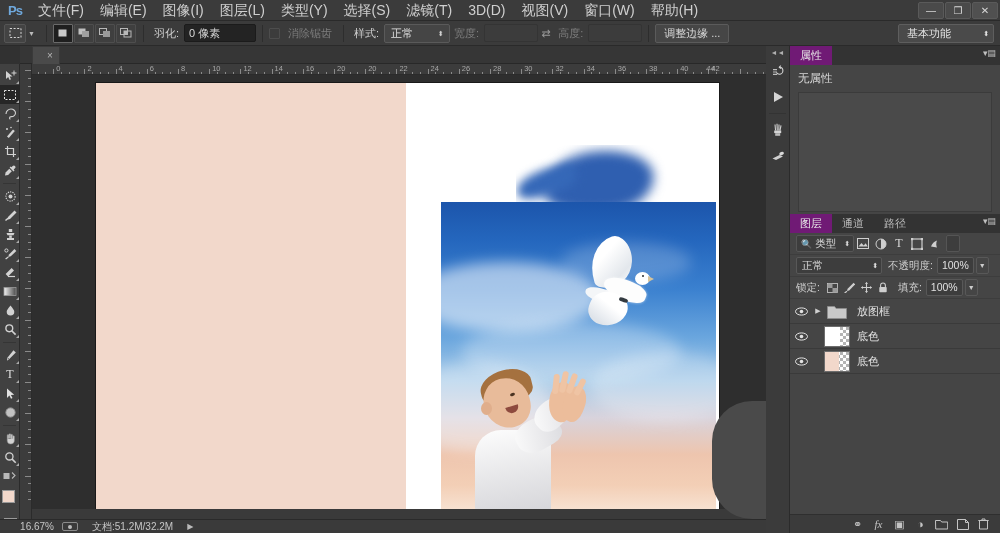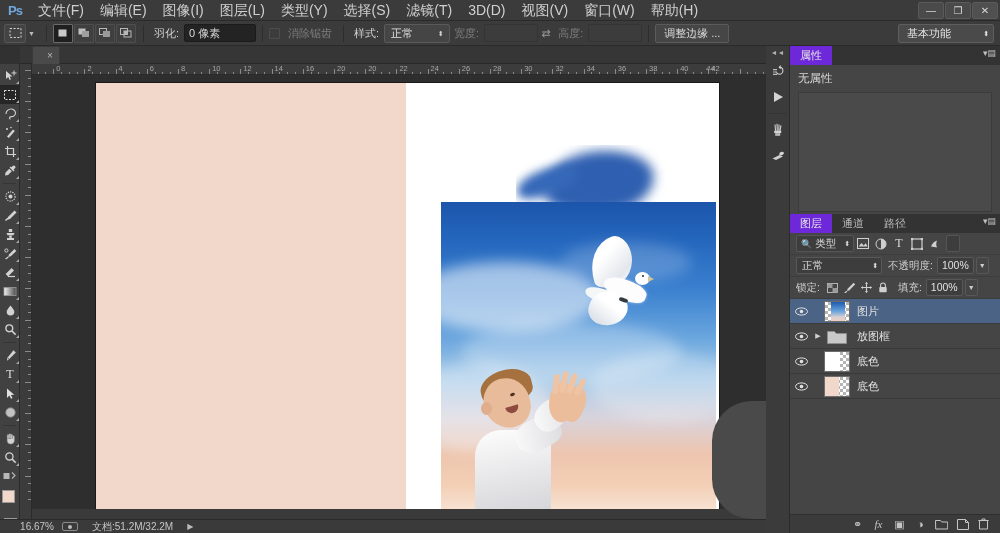--- a/index.html
+++ b/index.html
@@ -344,21 +344,21 @@
   
   .panel-props { position:relative; height:168px; border-bottom:1px solid #2b2b2b; }
   .panel-tabs {
     height:19px; background:#333333; display:flex; align-items:flex-end;
     position:relative;
   }
   .panel-tab {
     height:19px; padding:0 10px; font-size:11px; color:#b9b9b9;
     display:flex; align-items:center; background:#333333;
   }
-  .panel-tab.active { background:#6d28d9; color:#e8e8e8; }
+  .panel-tab.active { background:#701a75; color:#e8e8e8; }
   .panel-menu {
     position:absolute; right:4px; top:3px; font-size:9px; color:#c0c0c0; line-height:1;
   }
   .props-body { background:#454545; height:149px; padding:6px 8px; }
   .props-empty { font-size:11.5px; color:#d6d6d6; margin-bottom:6px; }
   .props-blank { height:120px; background:#4a4a4a; border:1px solid #3b3b3b; }
 
   
   .panel-layers { position:relative; height:412px; }
   .layers-body { background:#454545; height:300px; position:relative; }
@@ -1084,33 +1084,20 @@
                 </svg>
             </div>
           </div>
           <div class="mini-label">填充:</div>
           <div class="mini-val">100%</div>
           <div class="mini-arr">▼</div>
         </div>
 
         <div class="layer-list">
 
-          <div class="layer-row selected">
-            <div class="eye-cell">
-              <svg width="13" height="9" viewBox="0 0 13 9">
-                  <ellipse cx="6.5" cy="4.5" rx="6" ry="3.6" fill="none" stroke="#e2e2e2" stroke-width="1"></ellipse>
-                  <circle cx="6.5" cy="4.5" r="1.8" fill="#e2e2e2"></circle>
-                </svg>
-            </div>
-            <div class="arrow-cell"></div>
-            <div class="thumb">
-                <span class="mini-photo"></span>
-              </div>
-            <div class="layer-name">图片</div>
-          </div>
 
           <div class="layer-row">
             <div class="eye-cell">
               <svg width="13" height="9" viewBox="0 0 13 9">
                   <ellipse cx="6.5" cy="4.5" rx="6" ry="3.6" fill="none" stroke="#e2e2e2" stroke-width="1"></ellipse>
                   <circle cx="6.5" cy="4.5" r="1.8" fill="#e2e2e2"></circle>
                 </svg>
             </div>
             <div class="arrow-cell">▶</div>
             <div class="folder-ico">

